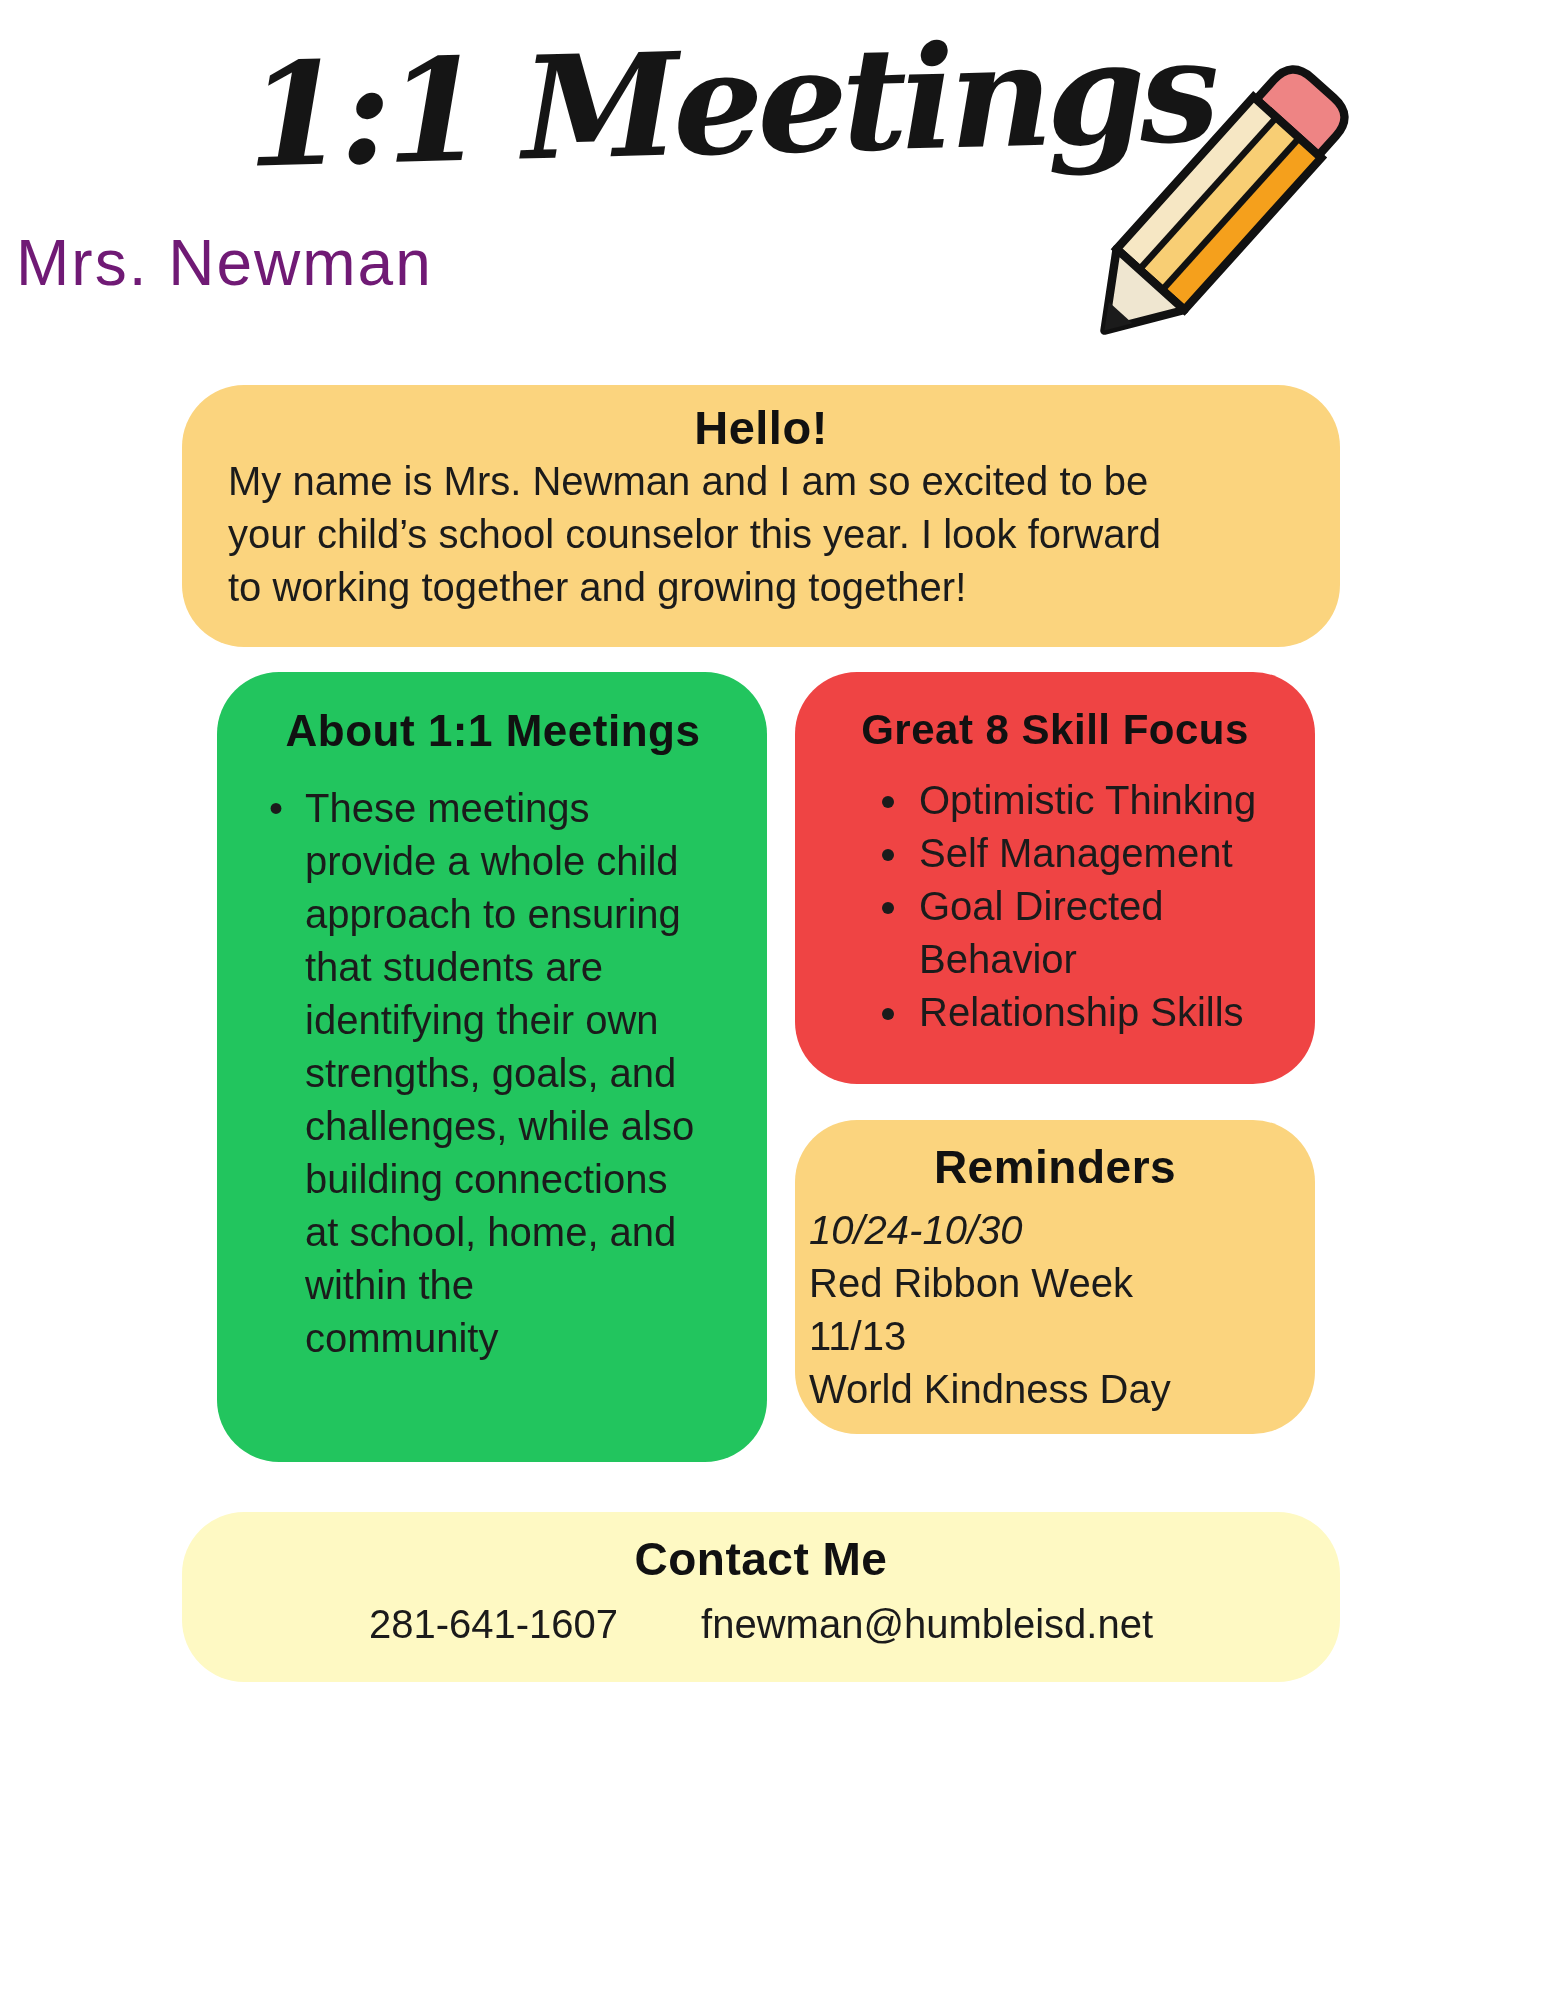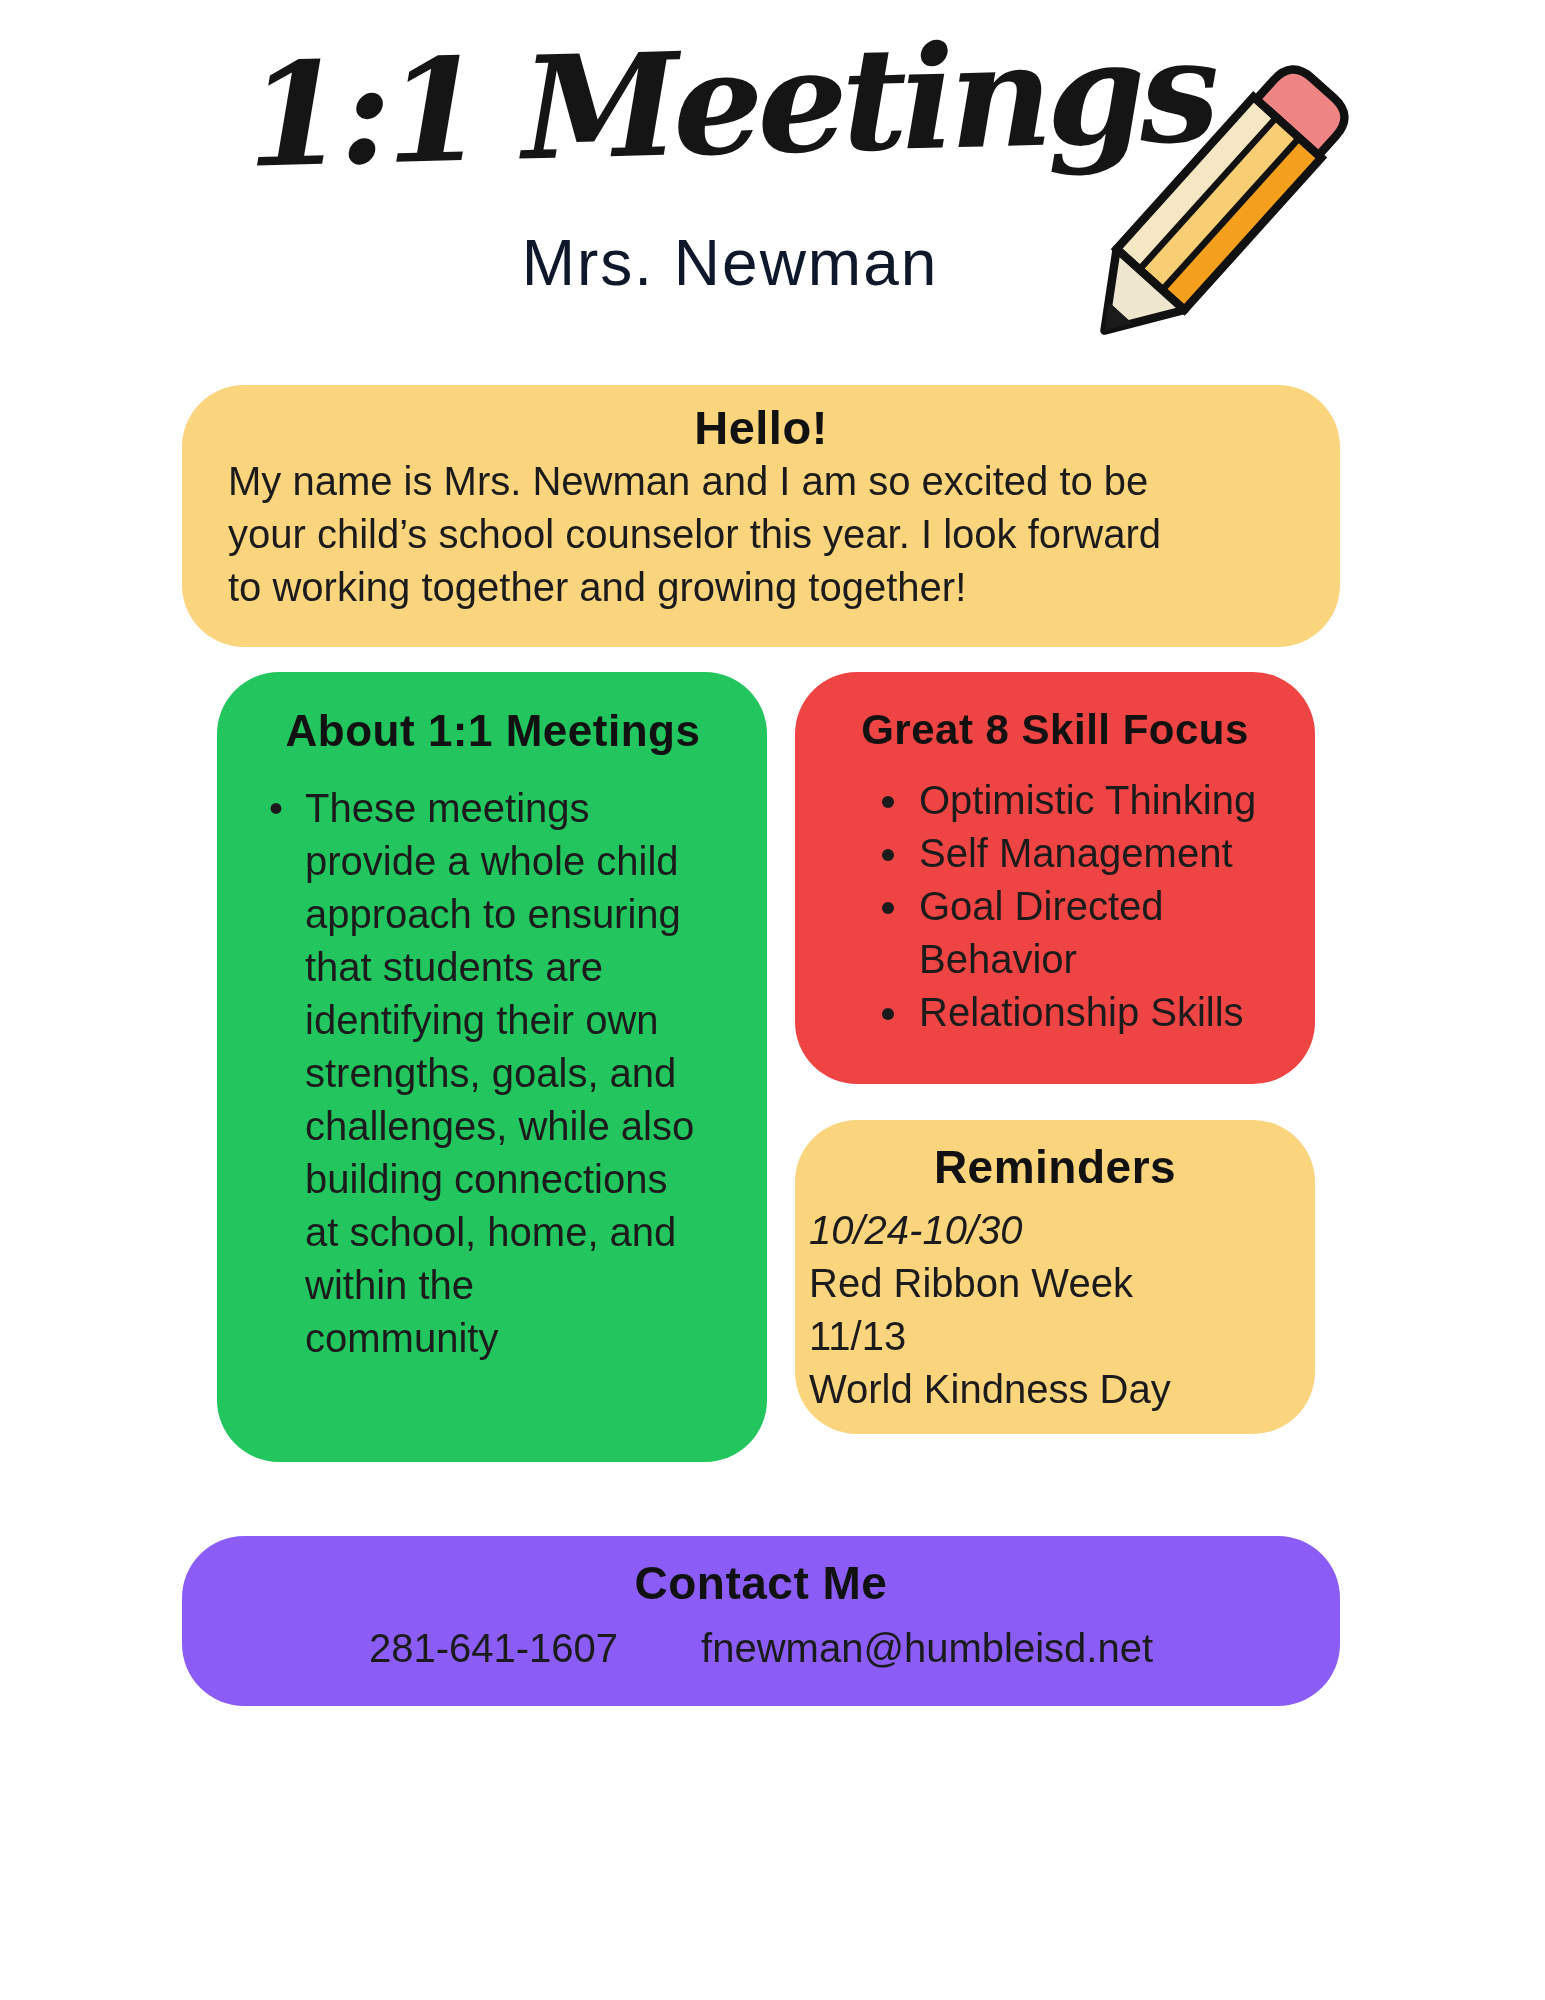--- a/index.html
+++ b/index.html
@@ -17,24 +17,24 @@
     position:absolute; left:0; top:22px; width:1460px;
     text-align:center;
     font-family:"DejaVu Serif", serif;
     font-style:italic; font-weight:bold;
     font-size:142px; line-height:1.15;
     letter-spacing:-6px;
     color:#151515;
     transform:rotate(-1.5deg);
   }
   .subtitle {
-    position:absolute; left:0; top:226px; width:1460px;
-    text-align:center;
+    position:absolute; left:16px; top:226px; width:1460px;
+    text-align:left;
     font-size:64px; font-weight:400;
-    letter-spacing:2px; color:#0f172a;
+    letter-spacing:2px; color:#701a75;
   }
   .pencil {
     position:absolute; left:1138px; top:34px;
     width:132px; height:372px;
     transform:rotate(42deg);
     transform-origin:50% 50%;
   }
 
   
   .card {
@@ -148,21 +148,21 @@
   <div class="card reminders-card" style="background: rgb(251, 212, 126);">
     <h2>Reminders</h2>
     <div class="reminders-body">
         <div>10/24-10/30</div>
         <div>Red Ribbon Week</div>
         <div>11/13</div>
         <div>World Kindness Day</div>
       </div>
   </div>
 
-  <div class="card contact-card" style="background: #8b5cf6; margin-top: 24px;">
+  <div class="card contact-card" style="background: #fef9c3;">
     <h2>Contact Me</h2>
     <div class="contact-row">
       <span>281-641-1607</span>
       <span>fnewman@humbleisd.net</span>
     </div>
   </div>
 
 </div>
 
 </body></html>

